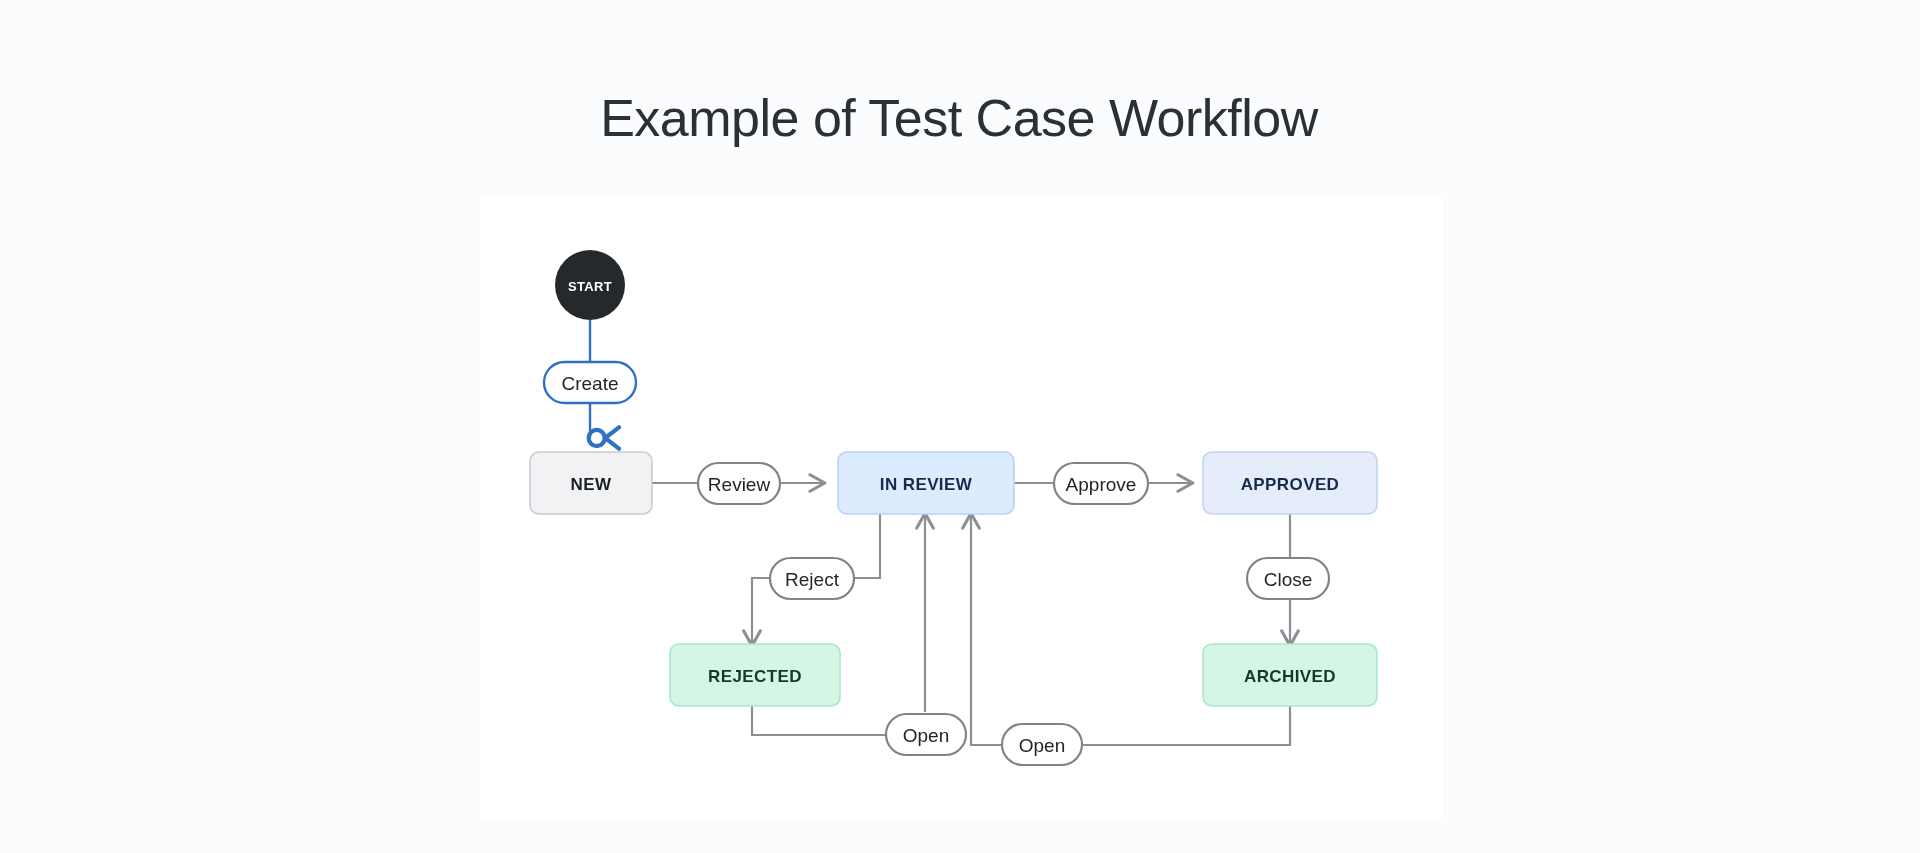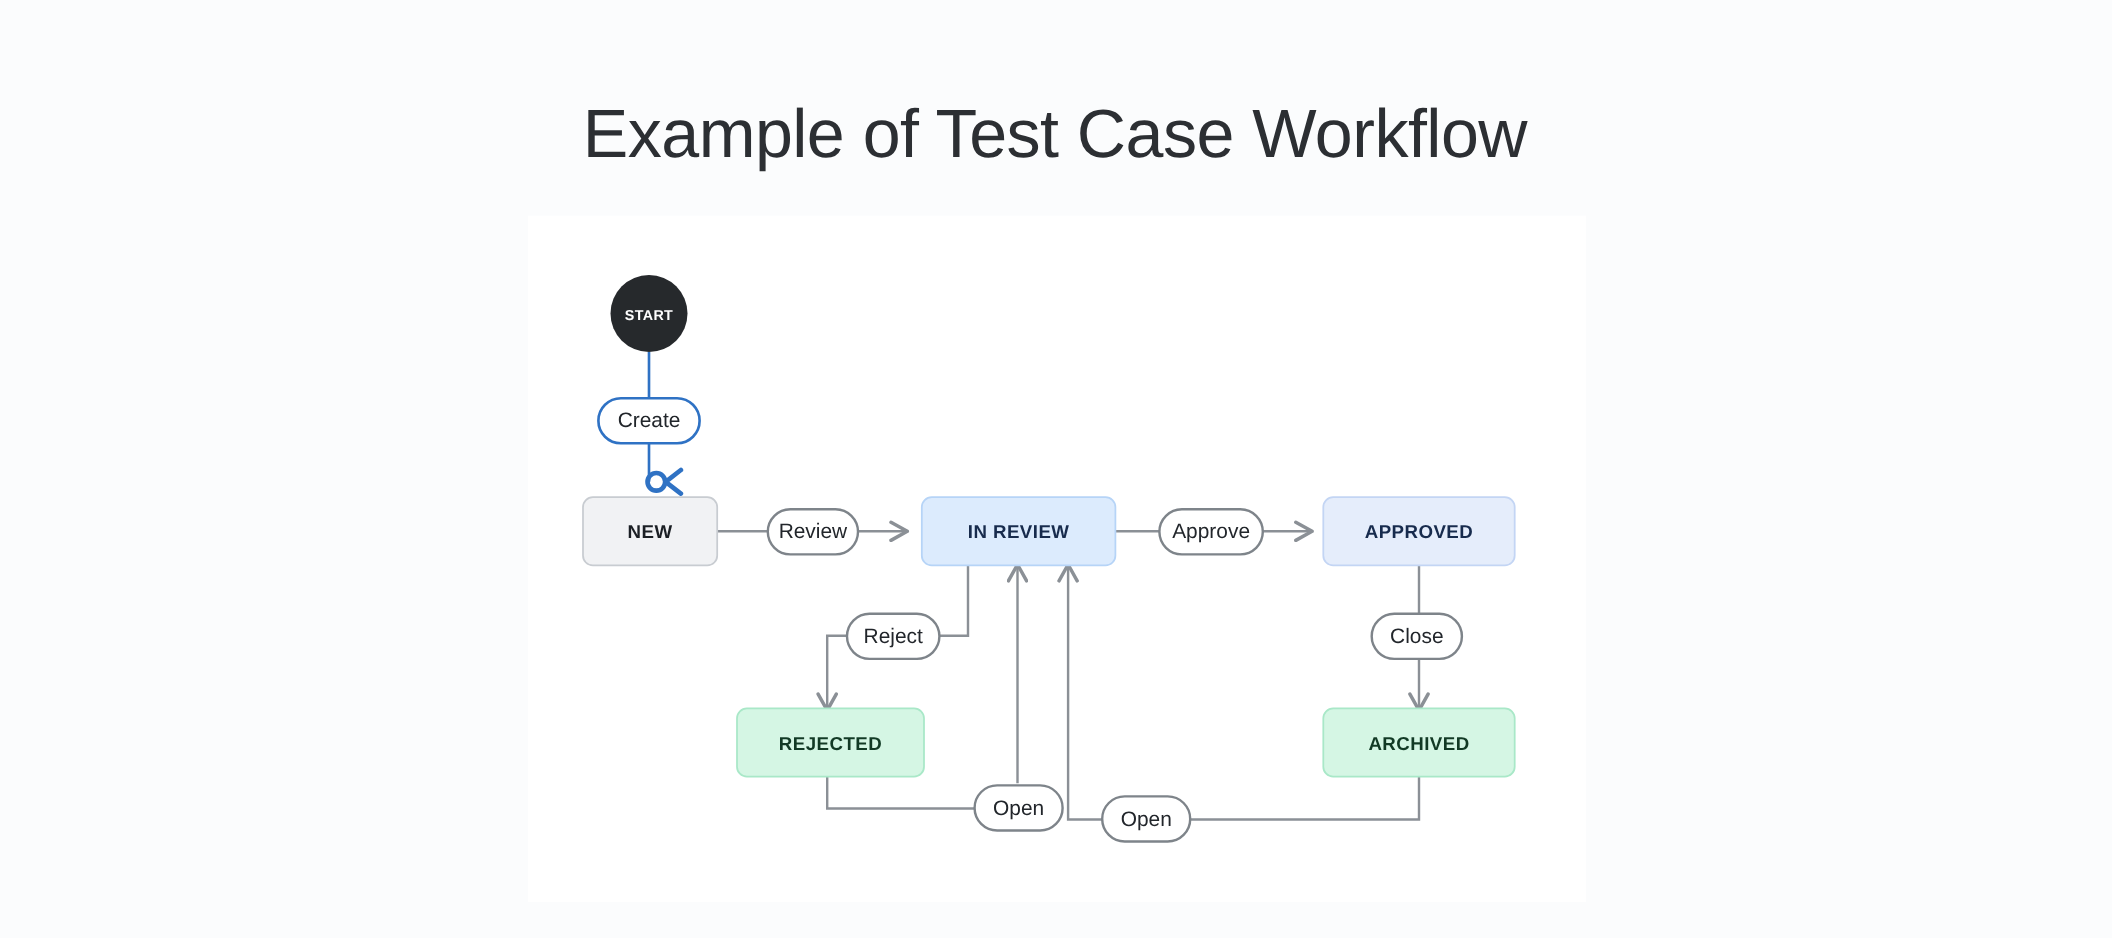--- a/index.html
+++ b/index.html
@@ -17,21 +17,21 @@
     left: 480px; top: 196px;
     width: 962px; height: 624px;
     background: #ffffff;
   }
 
   #page-title {
     position: absolute;
     left: 0; top: 92px;
     width: 1920px;
     text-align: center;
-    font-size: 62px;
+    font-size: 52px;
     font-weight: 400;
     letter-spacing: -0.5px;
     color: #2c2f33;
     line-height: 1;
     white-space: nowrap;
   }
   
   #page-title { transform: translateX(-1px); }
 
   #diagram-svg {

